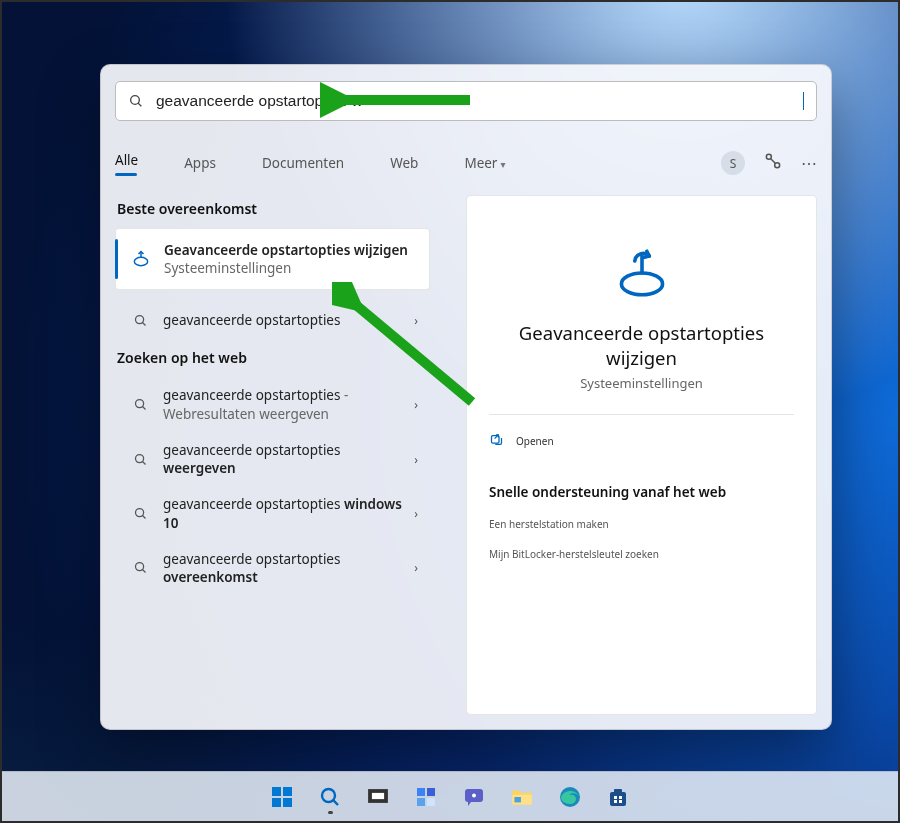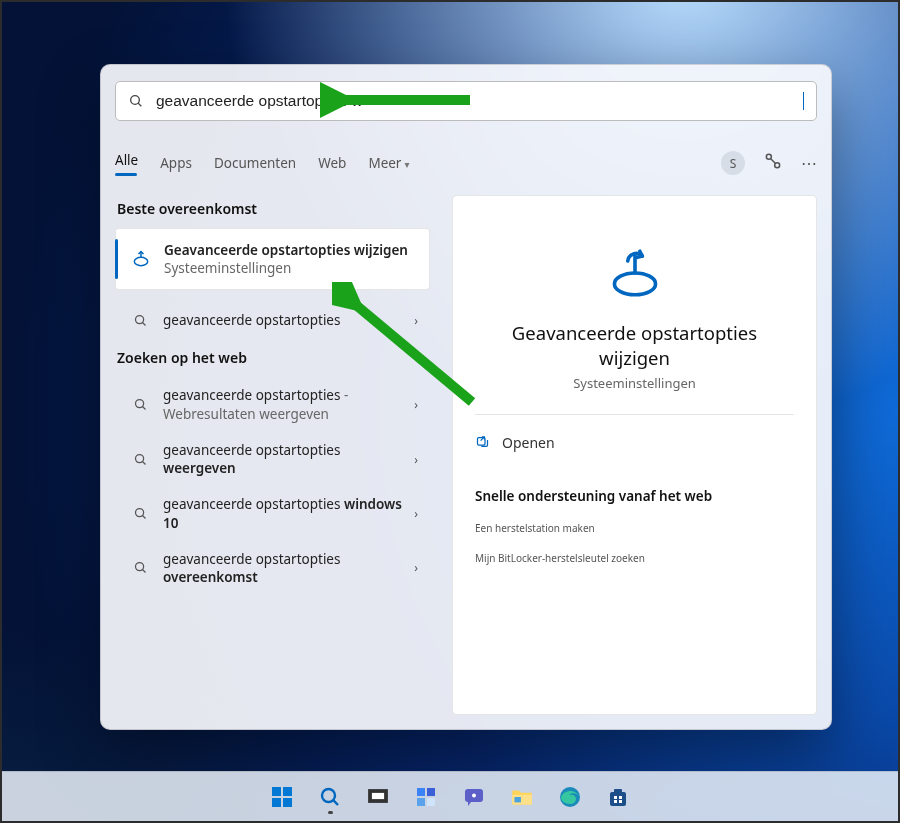--- a/index.html
+++ b/index.html
@@ -29,52 +29,52 @@
     position: absolute; left: 14px; top: 16px; right: 14px;
     height: 40px; background: #ffffff; border: 1px solid #bcbcbc; border-radius: 5px;
     display: flex; align-items: center; padding: 0 12px;
   }
   .search-bar svg { width: 16px; height: 16px; margin-right: 12px; color: #444; }
   .search-bar input { flex: 1; border: none; outline: none; font-size: 15.5px; color: #222; background: transparent; }
   .caret { width: 1px; height: 18px; background: #0067c0; margin-left: -2px; }
 
   .tabs-row {
     position: absolute; left: 14px; right: 14px; top: 82px; height: 32px;
-    display: flex; align-items: center; font-size: 13.5px; color: #555;
+    display: flex; align-items: center; font-size: 13.5px; color: #555; gap: 24px;
   }
   .tab { margin-right: 22px; cursor: pointer; }
   .tab.active { color: #111; }
   .tab.active::after { content:""; display:block; width: 22px; height:3px; background:#0067c0; border-radius:2px; margin-top:4px; }
   .tab .chev { font-size: 10px; margin-left: 3px; color: #777; }
   .tabs-right { margin-left: auto; display:flex; align-items:center; gap: 18px; }
   .avatar { width: 24px; height: 24px; border-radius: 50%; background:#d6dde6; display:flex; align-items:center; justify-content:center; font-size:12px; color:#555; }
   .glyph { font-size: 16px; color:#555; cursor:pointer; }
 
-  .columns { position: absolute; left:14px; right:14px; top: 130px; bottom: 14px; display:flex; gap: 22px; }
+  .columns { position: absolute; left:14px; right:14px; top: 130px; bottom: 14px; display:flex; gap: 36px; }
   .left-col { width: 315px; }
   .right-col { flex:1; background:#ffffff; border:1px solid rgba(0,0,0,0.10); border-radius:5px; padding: 22px 22px; }
 
   .section-head { font-size: 14px; font-weight:600; color:#111; margin: 4px 0 10px 2px; }
 
   .result { position: relative; display:flex; align-items:center; padding: 9px 10px 9px 14px; border-radius:4px; min-height:48px; cursor:pointer; }
   .result .ricon { width:22px; display:flex; justify-content:center; margin-right:12px; color:#444; }
   .result .rtext { flex:1; font-size:13.5px; line-height:1.35; color:#222; }
   .result .rtext .sub { color:#666; font-weight:400; }
   .result .rtext .bold { font-weight:600; }
   .result .chevr { color:#555; font-size:12px; padding-right:2px; }
 
   .result.best { background:#ffffff; border:1px solid rgba(0,0,0,0.10); padding-top:12px; padding-bottom:12px; }
   .result.best::before { content:""; position:absolute; left:-1px; top:10px; bottom:10px; width:3px; background:#0067c0; border-radius:2px; }
 
   
   .detail-icon { display:flex; justify-content:center; margin: 26px 0 18px; }
   .detail-title { text-align:center; font-size:18.5px; color:#111; }
   .detail-sub { text-align:center; font-size:13px; color:#666; margin-top:4px; }
   .hr { height:1px; background:#e5e5e5; margin: 22px 0 14px; }
-  .open-row { display:flex; align-items:center; gap:12px; font-size:14px; color:#333; cursor:pointer; padding:4px 0; }
+  .open-row { display:flex; align-items:center; gap:12px; font-size:10px; color:#333; cursor:pointer; padding:4px 0; }
   .open-row svg { width:15px; height:15px; color:#0067c0; }
   .quick-head { font-size:13.5px; font-weight:600; color:#111; margin-top: 31px; }
   .quick-link { font-size:10px; color:#555; margin-top: 16px; cursor:pointer; }
 
   
   .taskbar {
     position:absolute; left:0; right:0; bottom:0; height:50px;
     background: rgba(235,242,250,0.85);
     border-top:1px solid rgba(0,0,0,0.12);
     display:flex; align-items:center; justify-content:center; gap:8px;

